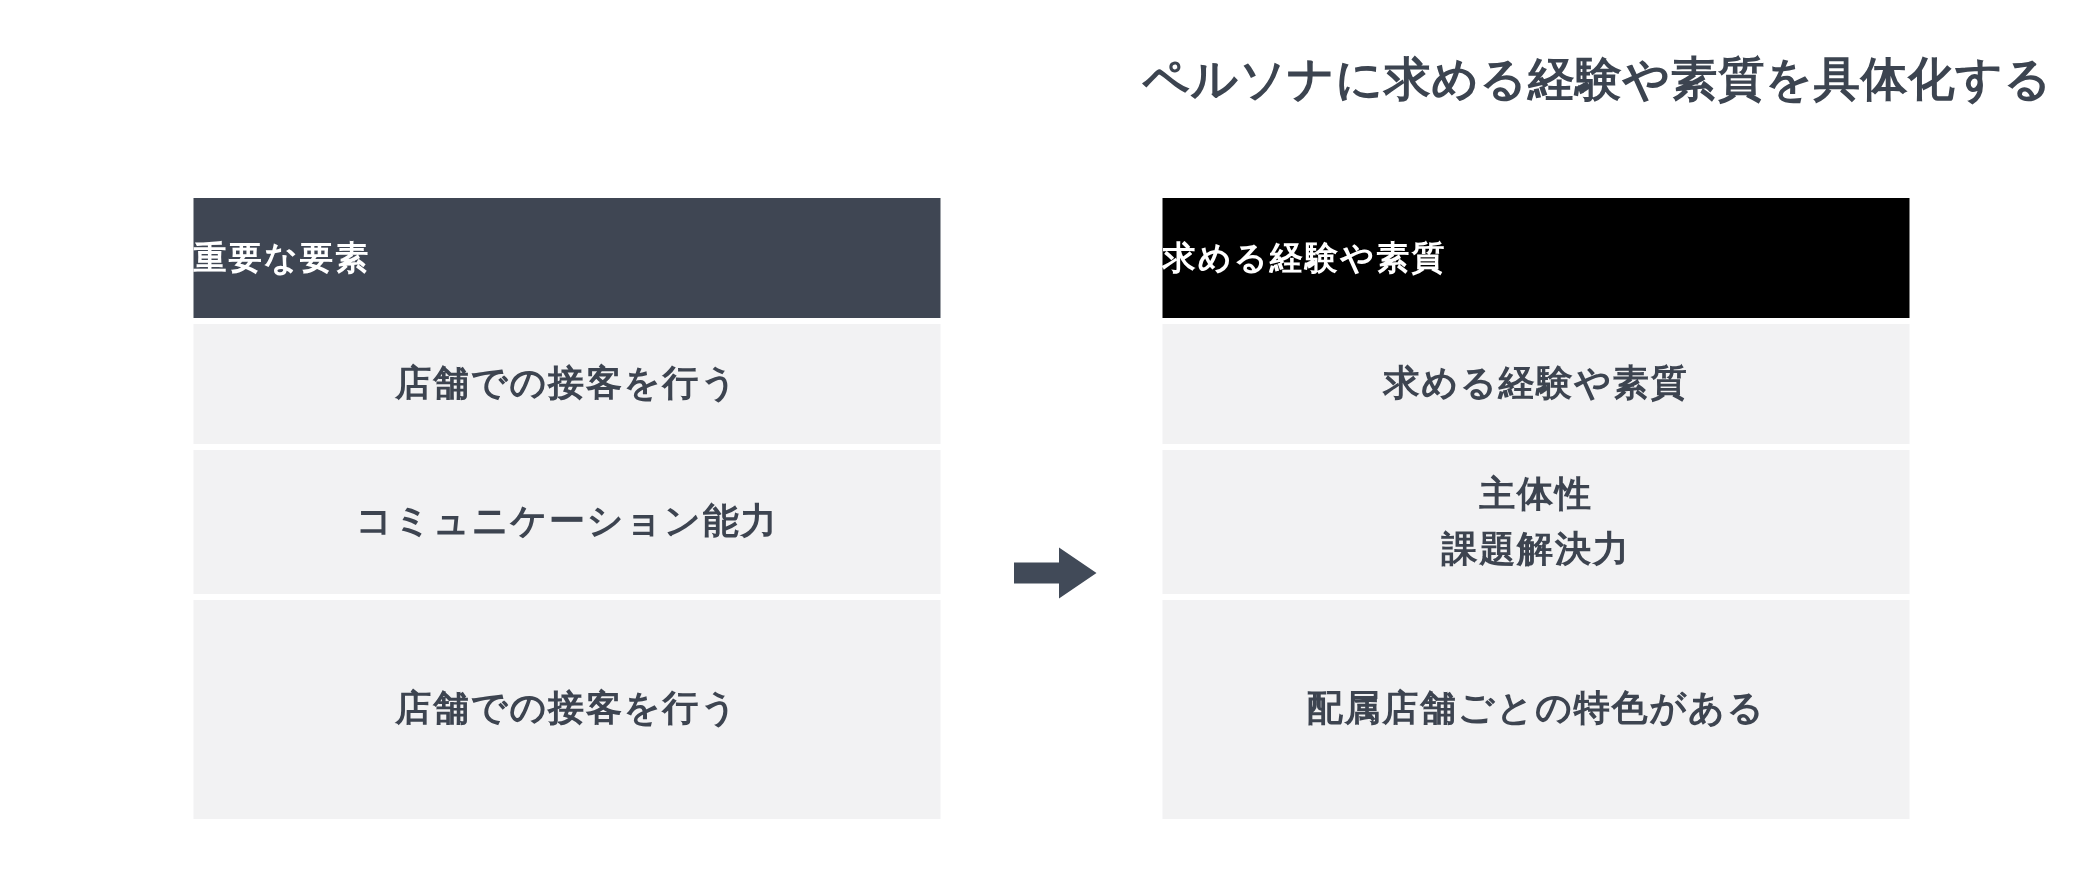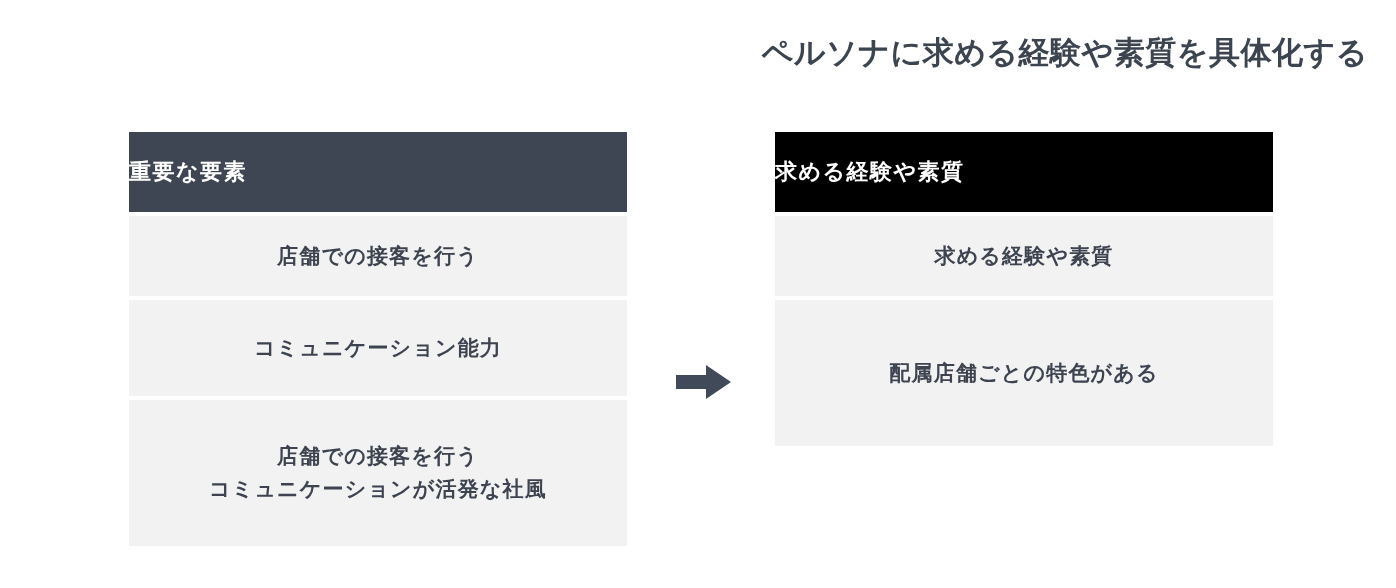--- a/index.html
+++ b/index.html
@@ -66,21 +66,21 @@
     padding-top: 4px;
   }
 
   .row {
     background: #f2f2f3;
     display: flex;
     align-items: center;
     justify-content: center;
     text-align: center;
     color: #3d4450;
-    font-size: 21px;
+    font-size: 24px;
     font-weight: 700;
     letter-spacing: 1.2px;
     line-height: 1.55;
     box-sizing: border-box;
     padding: 4px 10px;
   }
   .row-h1 { height: 80px; }
   .row-h2 { height: 96px; }
   .row-h3 { height: 146px; }
 
@@ -122,21 +122,20 @@
 
       <div class="row row-h2">
         <span class="row-lines">
           <span>コミュニケーション能力</span>
         </span>
       </div>
 
       <div class="row row-h3">
         <span class="row-lines">
           <span>店舗での接客を行う</span>
-          <span>コミュニケーションが活発な社風</span>
         </span>
       </div>
 
     </div>
   </div>
 
   <div class="arrow">
     <svg width="56" height="36" viewBox="0 0 56 36" xmlns="http://www.w3.org/2000/svg">
       <path d="M0 11 L30 11 L30 1 L55 18 L30 35 L30 25 L0 25 Z" fill="#414a58"></path>
     </svg>
@@ -147,20 +146,26 @@
       <span>求める経験や素質</span>
     </div>
     <div class="table-body">
 
       <div class="row row-h1">
         <span class="row-lines">
           <span>求める経験や素質</span>
         </span>
       </div>
 
+      <div class="row row-h2">
+        <span class="row-lines">
+          <span>主体性</span>
+          <span>課題解決力</span>
+        </span>
+      </div>
 
       <div class="row row-h3">
         <span class="row-lines">
           <span>配属店舗ごとの特色がある</span>
         </span>
       </div>
 
     </div>
   </div>
 

